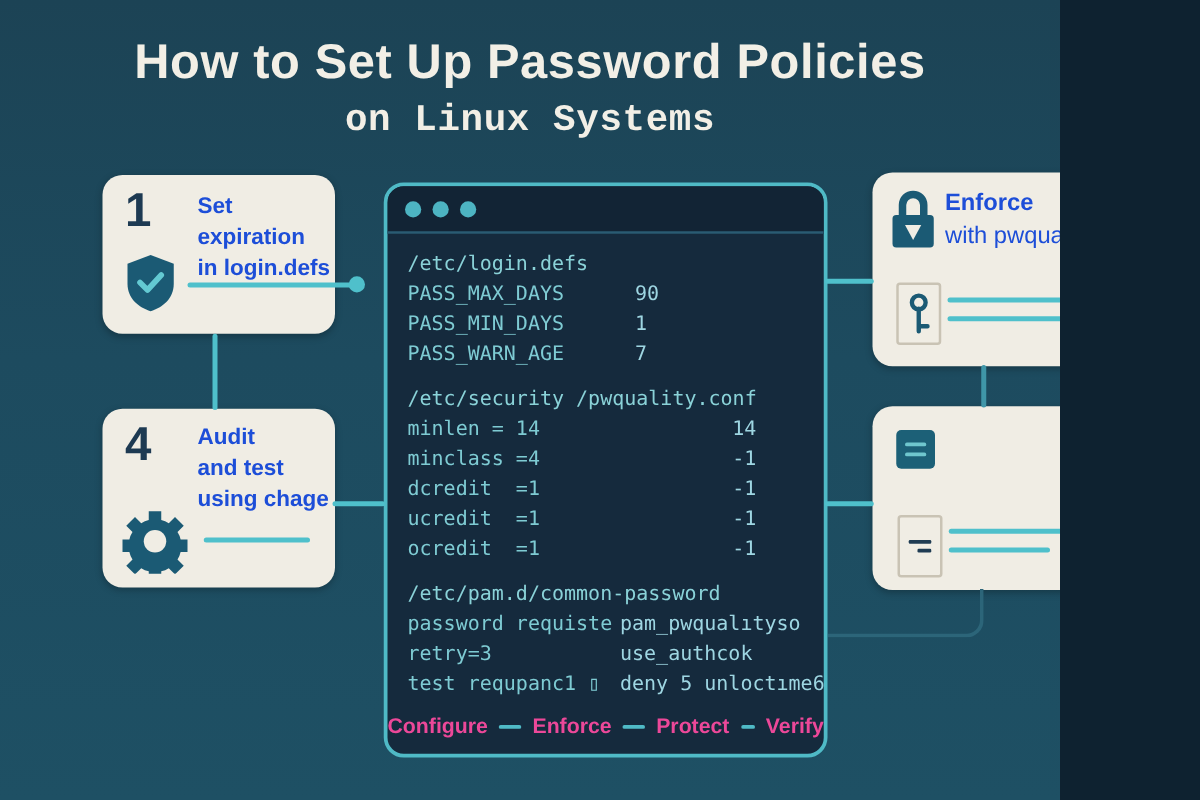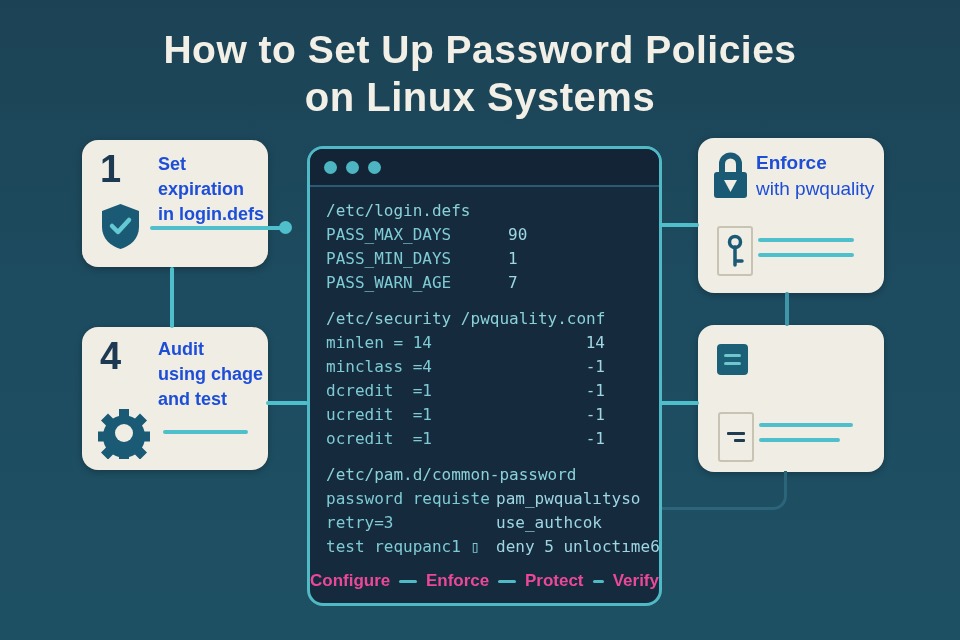--- a/index.html
+++ b/index.html
@@ -1,24 +1,25 @@
 <!DOCTYPE html>
 <html><head>
 <meta charset="utf-8">
 <style>
   html,body{margin:0;padding:0;background:#0e2230;}
   .stage{
-    position:relative;width:960px;height:640px;overflow:hidden;
+    position:relative;width:804px;height:640px;overflow:hidden;
     background:linear-gradient(180deg,#1c4355 0%,#1d4b5f 45%,#1e5064 100%);
     font-family:"Liberation Sans",sans-serif;
+    padding-left:44px;
   }
   
   .title{position:absolute;top:26px;left:0;width:100%;text-align:center;color:#f2efe6;}
   .title .t1{font-size:39px;font-weight:bold;letter-spacing:.5px;line-height:48px;}
-  .title .t2{font-size:40px;font-weight:bold;letter-spacing:.5px;line-height:46px;}
+  .title .t2{font-size:30px;font-weight:bold;letter-spacing:.5px;line-height:46px;font-family:Liberation Mono, monospace;}
   
   .card{position:absolute;background:#f0ede4;border-radius:16px;box-shadow:0 2px 6px rgba(0,0,0,.25);}
   .card .num{position:absolute;left:18px;top:8px;font-size:38px;font-weight:bold;color:#1d3a52;}
   .card .ctext{position:absolute;color:#1d4ed8;font-weight:bold;font-size:18px;line-height:25px;}
   .c1{left:82px;top:140px;width:186px;height:127px;}
   .c4{left:82px;top:327px;width:186px;height:143px;}
   .c2{left:698px;top:138px;width:186px;height:155px;}
   .c3{left:698px;top:325px;width:186px;height:147px;}
   .c2 .ctext,.c3 .ctext{font-size:19px;line-height:26px;left:58px;top:12px;}
   .wlight{font-weight:normal;}
@@ -79,22 +80,22 @@
         <path d="M21.5 1 L40 8 V24 C40 36 31 43 21.5 46 C12 43 3 36 3 24 V8 Z" fill="#1b5a74"></path>
         <path d="M13 23 L19 29 L30 17" fill="none" stroke="#63c9d2" stroke-width="4.5" stroke-linecap="round" stroke-linejoin="round"></path>
       </svg>
     </span>
   </div>
 
   <div class="card c4">
     <div class="num">4</div>
     <div class="ctext" style="left:76px;top:10px;">
       <div>Audit</div>
+      <div>and test</div>
       <div>using chage</div>
-      <div>and test</div>
     </div>
     <span>
       <svg style="position:absolute;left:16px;top:80px;" width="52" height="52" viewBox="0 0 52 52">
         <path fill="#1b5a74" d="M21 2 h10 v7 a18 18 0 0 1 6 2.5 l5-5 7 7 -5 5 a18 18 0 0 1 2.5 6 h7 v10 h-7 a18 18 0 0 1 -2.5 6 l5 5 -7 7 -5-5 a18 18 0 0 1 -6 2.5 v7 h-10 v-7 a18 18 0 0 1 -6 -2.5 l-5 5 -7 -7 5 -5 a18 18 0 0 1 -2.5 -6 h-7 v-10 h7 a18 18 0 0 1 2.5 -6 l-5 -5 7 -7 5 5 a18 18 0 0 1 6 -2.5 z"></path>
         <circle cx="26" cy="26" r="9" fill="#f0ede4"></circle>
       </svg>
     </span>
   </div>
 
   <div class="card c2">

